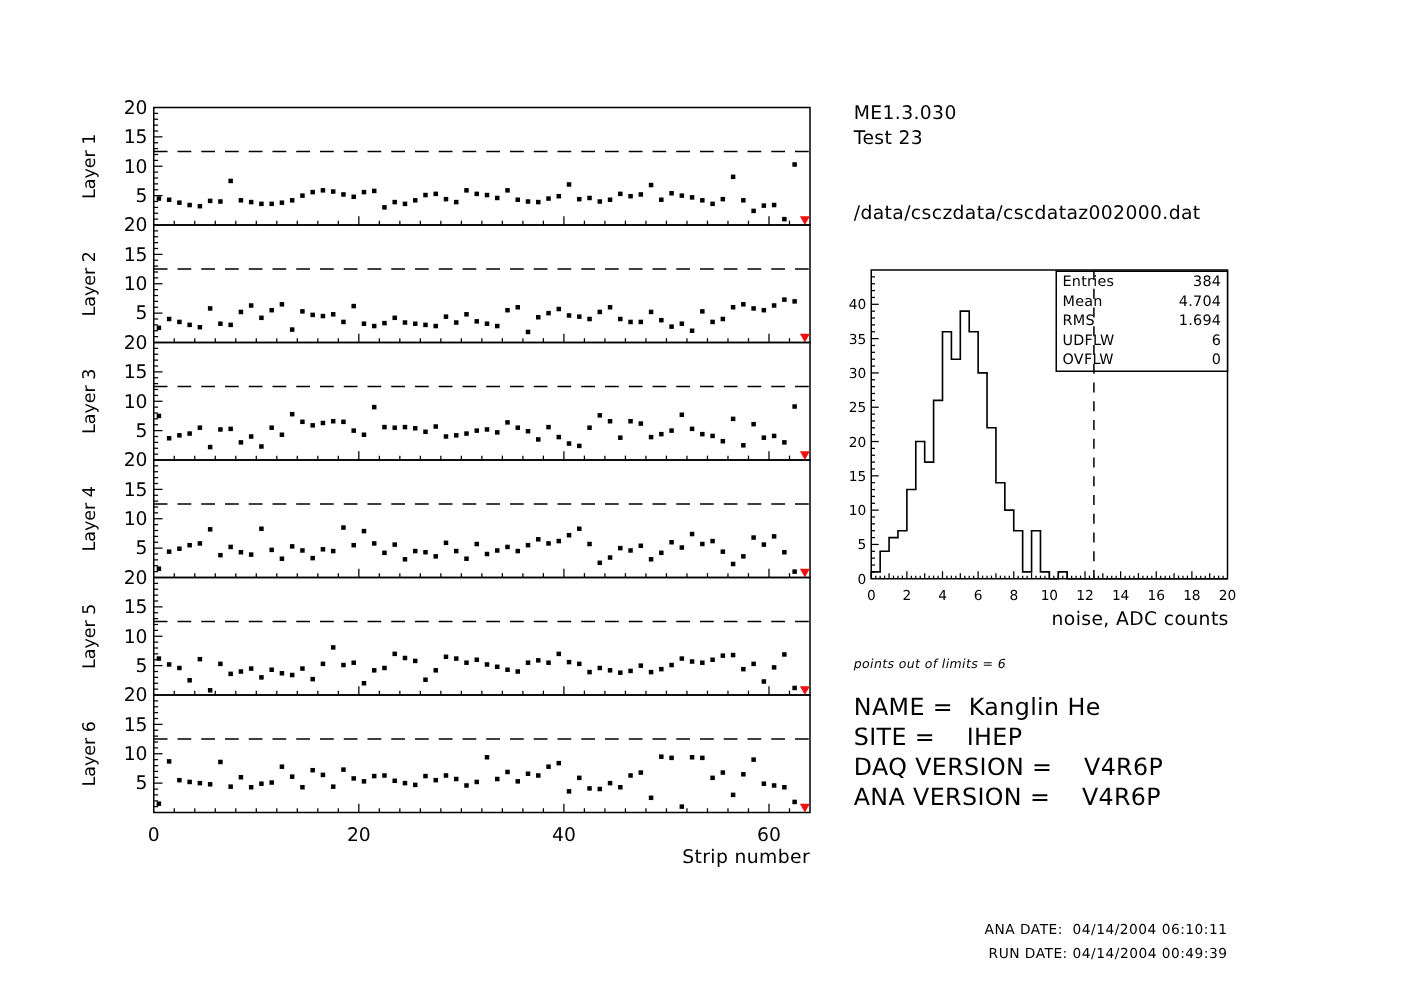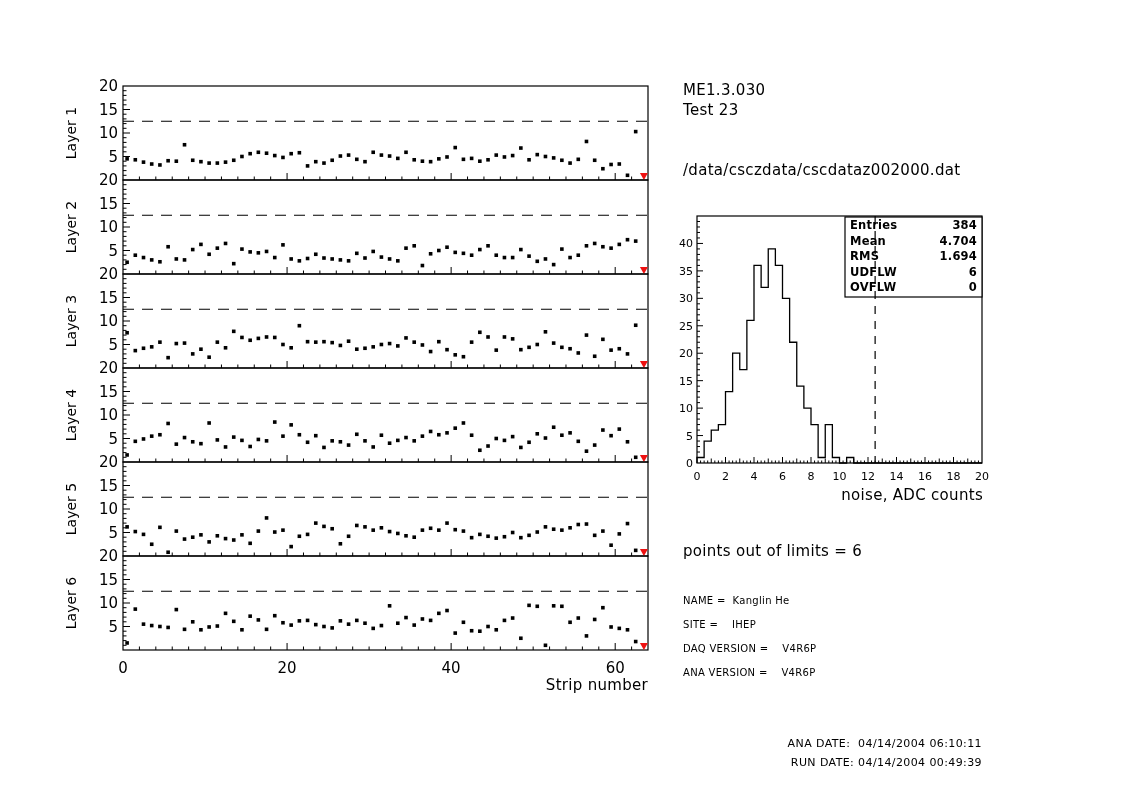--- a/index.html
+++ b/index.html
@@ -2,28 +2,28 @@
 <html><head>
 <meta charset="utf-8">
 <style>
   html,body{margin:0;padding:0;background:#888;}
   #screen{
     position:relative;width:1123px;height:793px;background:#ffffff;
     font-family:"DejaVu Sans",sans-serif;color:#000;overflow:hidden;
   }
   .abs{position:absolute;}
   .hline{font-size:15px;line-height:20px;letter-spacing:0.3px;white-space:pre;}
-  .iline{font-size:10px;letter-spacing:0.3px;white-space:pre;margin-top:40px;}
+  .iline{font-size:19px;letter-spacing:0.3px;white-space:pre;}
   .dline{font-size:11px;letter-spacing:0.4px;white-space:pre;}
-  #stats-rows{left:845px;top:218px;width:137px;height:97px;font-weight:bold;}
+  #stats-rows{left:845px;top:218px;width:137px;height:97px;}
   .srow{display:flex;justify-content:space-between;padding:0 5px;height:15.6px;
         font-size:11.5px;line-height:15.6px;letter-spacing:0.2px;}
   #strip-xlabel{right:475px;top:676px;font-size:15px;letter-spacing:0.3px;}
   #hist-xlabel{right:140px;top:486px;font-size:15px;letter-spacing:0.3px;}
-  #points-out{left:683px;top:542px;font-size:15px;letter-spacing:0.3px;}
+  #points-out{left:683px;top:526px;font-size:10px;letter-spacing:0.3px;font-style:italic;}
   svg{position:absolute;left:0;top:0;}
 </style>
 </head>
 <body>
 <div id="screen">
 
   <svg id="plot-svg" width="1123" height="793" viewBox="0 0 1123 793">
       <rect x="123" y="86" width="525" height="94" fill="none" stroke="#000" stroke-width="1.2"></rect>
       <line x1="123" y1="121.25" x2="648" y2="121.25" stroke="#000" stroke-width="1.2" stroke-dasharray="11 8"></line>
       <line x1="123" y1="175.3" x2="126.5" y2="175.3" stroke="#000"></line>

